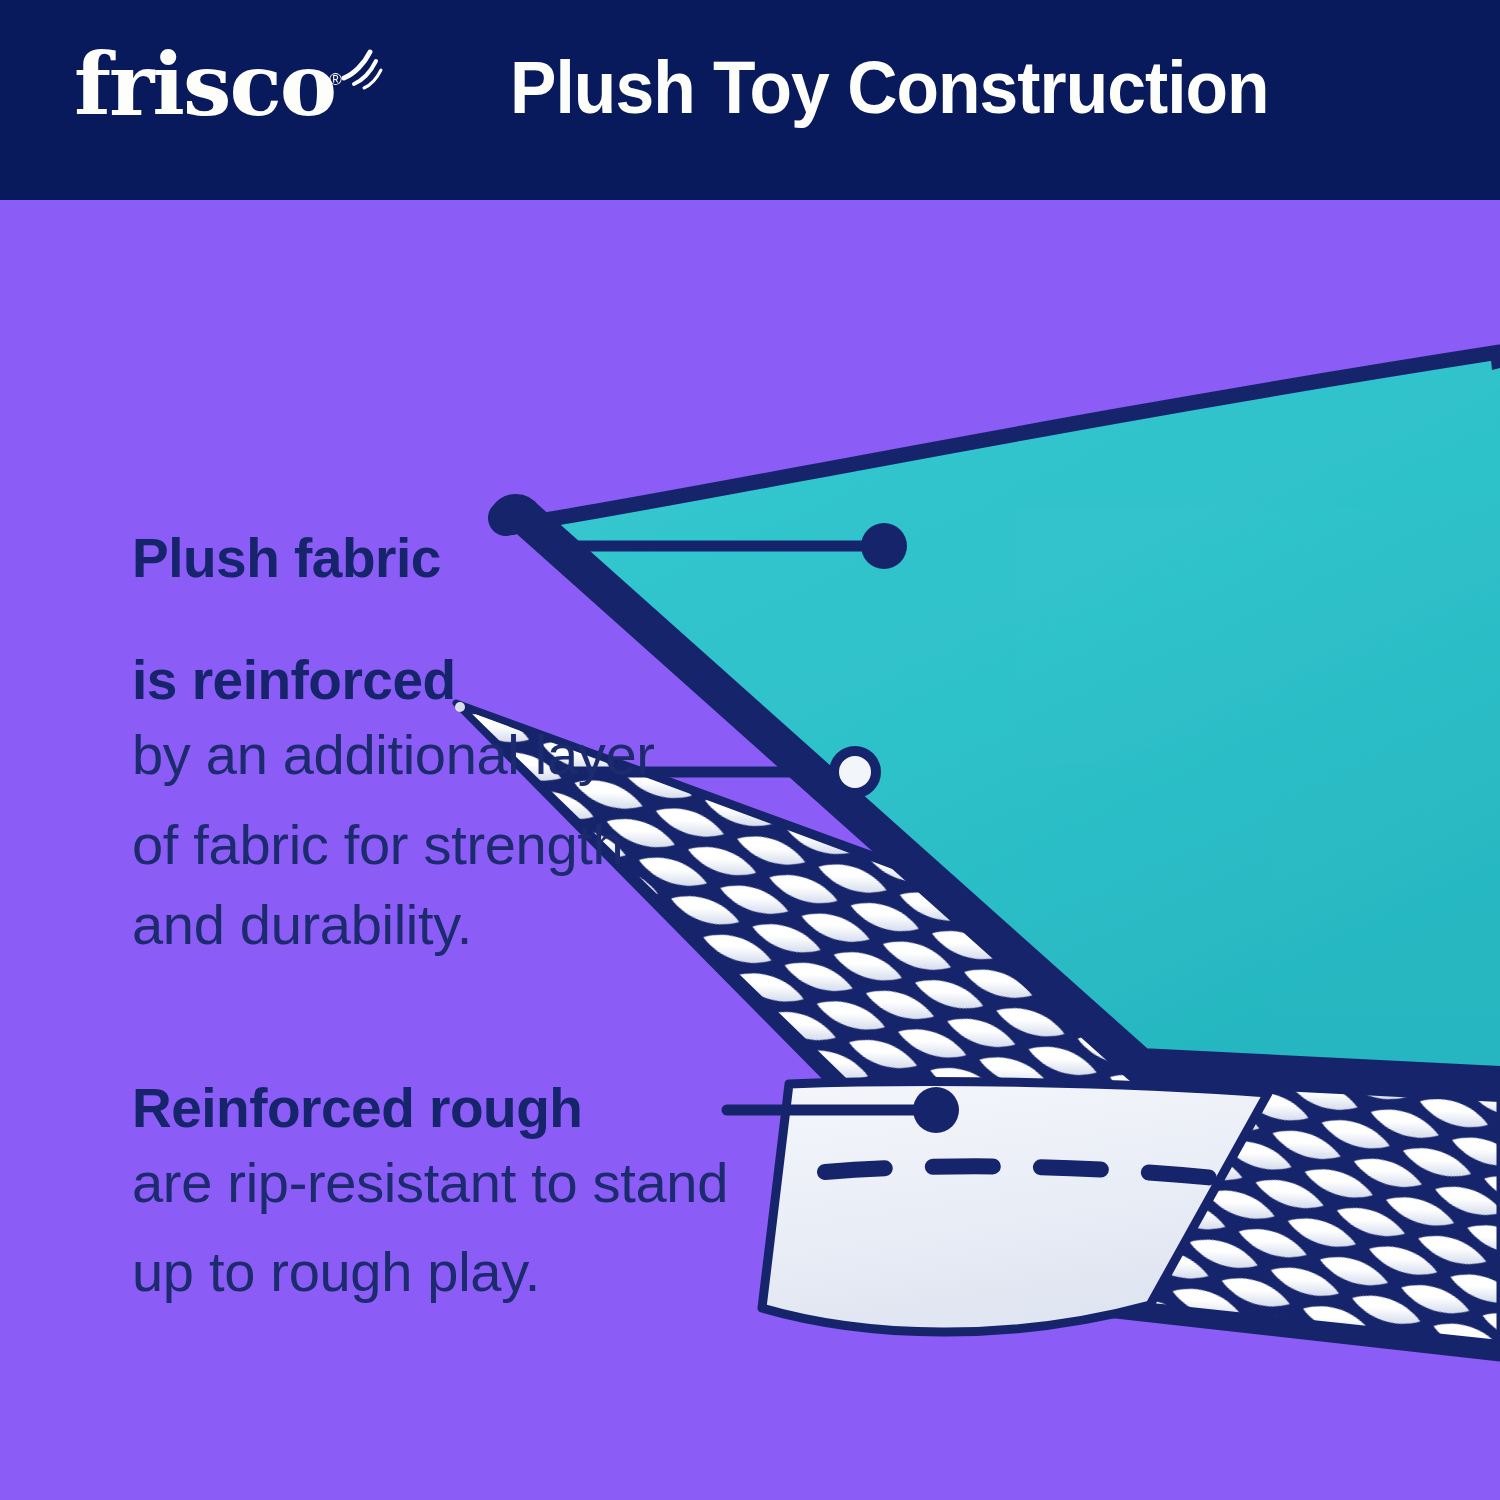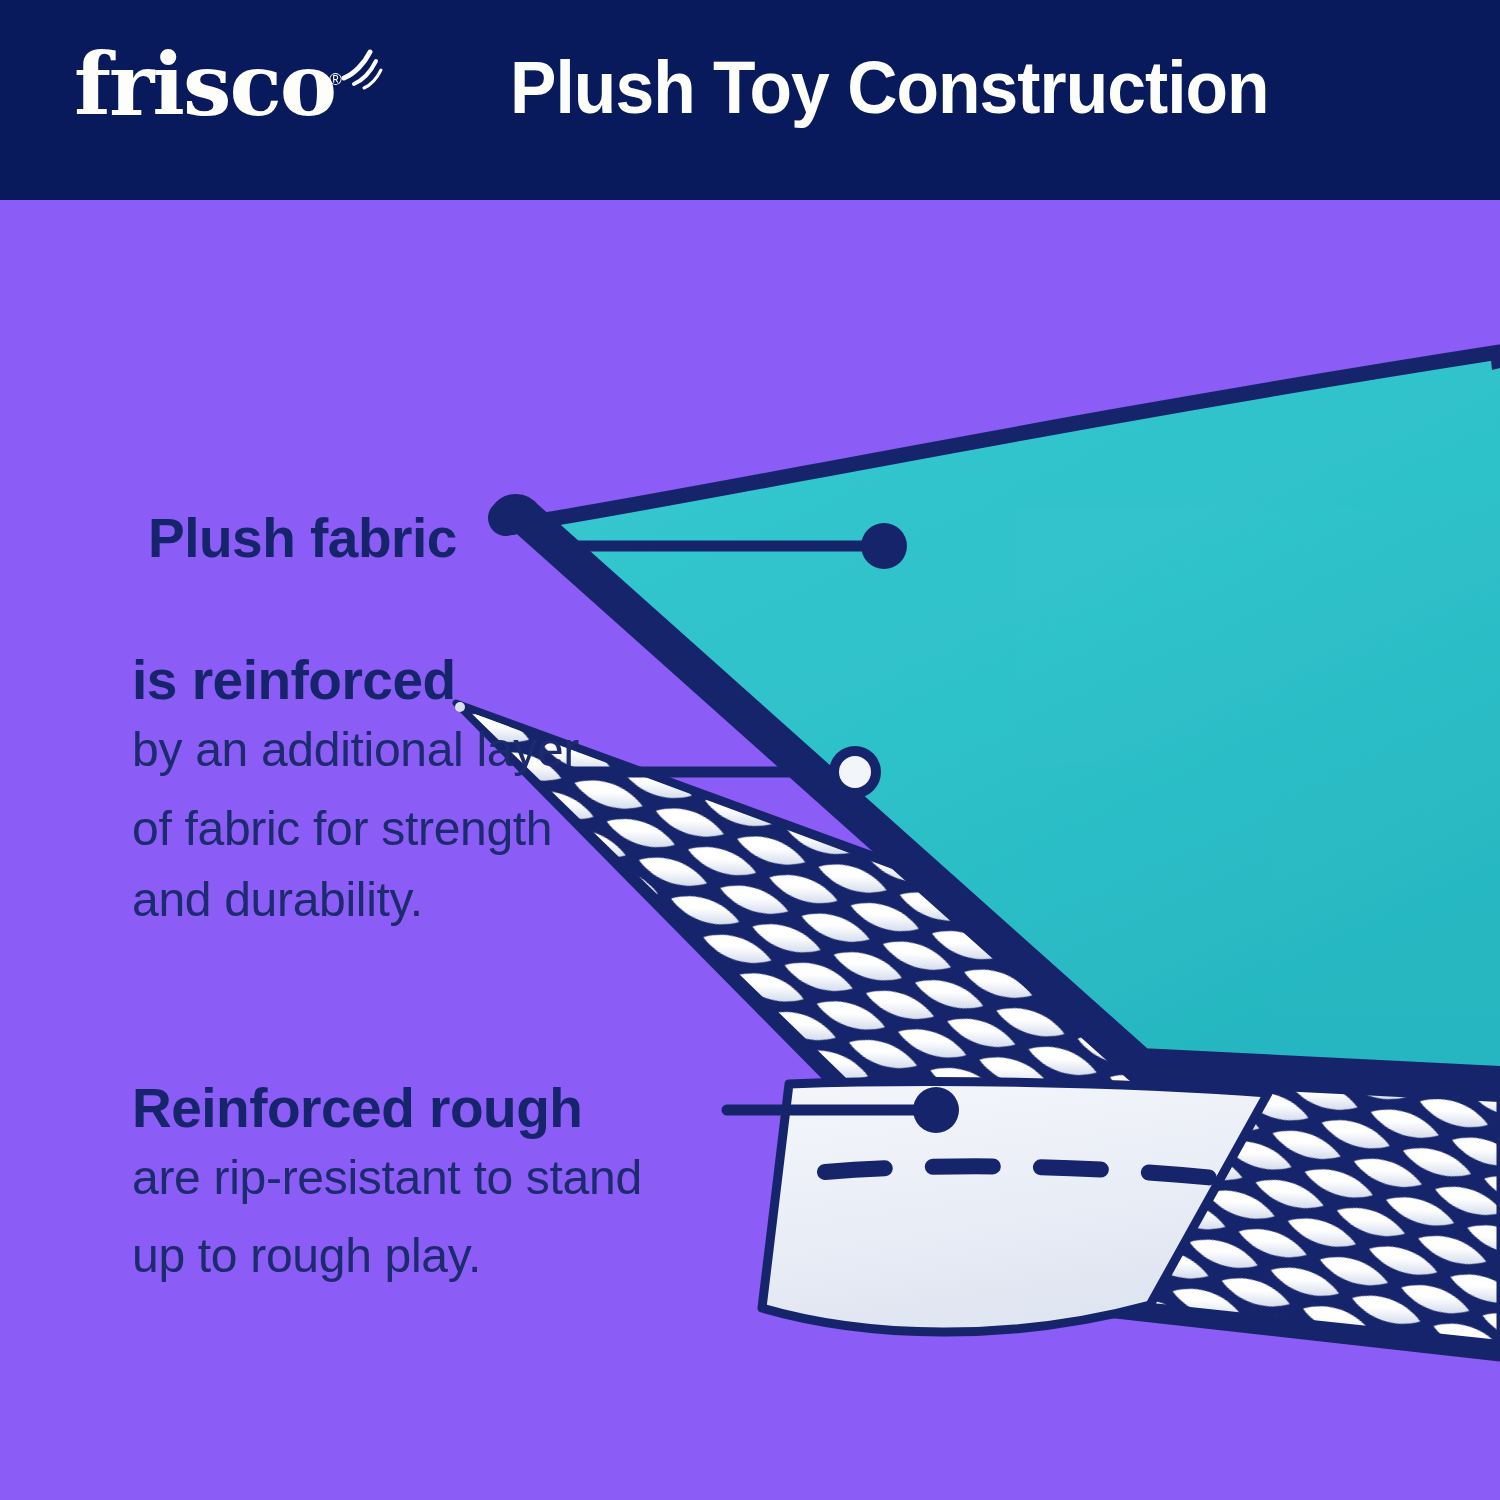--- a/index.html
+++ b/index.html
@@ -65,27 +65,27 @@
     font-weight:700;
     font-size:55px;
     line-height:1.18;
     letter-spacing:-0.5px;
     white-space:nowrap;
   }
   .c-body{
     color:#1c2a6e;
     font-family:"Liberation Sans", sans-serif;
     font-weight:400;
-    font-size:48px;
+    font-size:56px;
     line-height:1.30;
     letter-spacing:-0.3px;
     white-space:nowrap;
     margin-top:6px;
   }
-  #callout-plush-fabric{left:132px;top:506px;margin-left:16px;}
+  #callout-plush-fabric{left:132px;top:526px;}
   #callout-plush-exterior{left:132px;top:648px;}
   #callout-reinforced-seams{left:132px;top:1076px;}
 </style>
 </head>
 <body>
 
 <div class="page">
 
   <div class="header">
     <div class="logo"><span>frisco</span><span class="reg">®</span></div>

